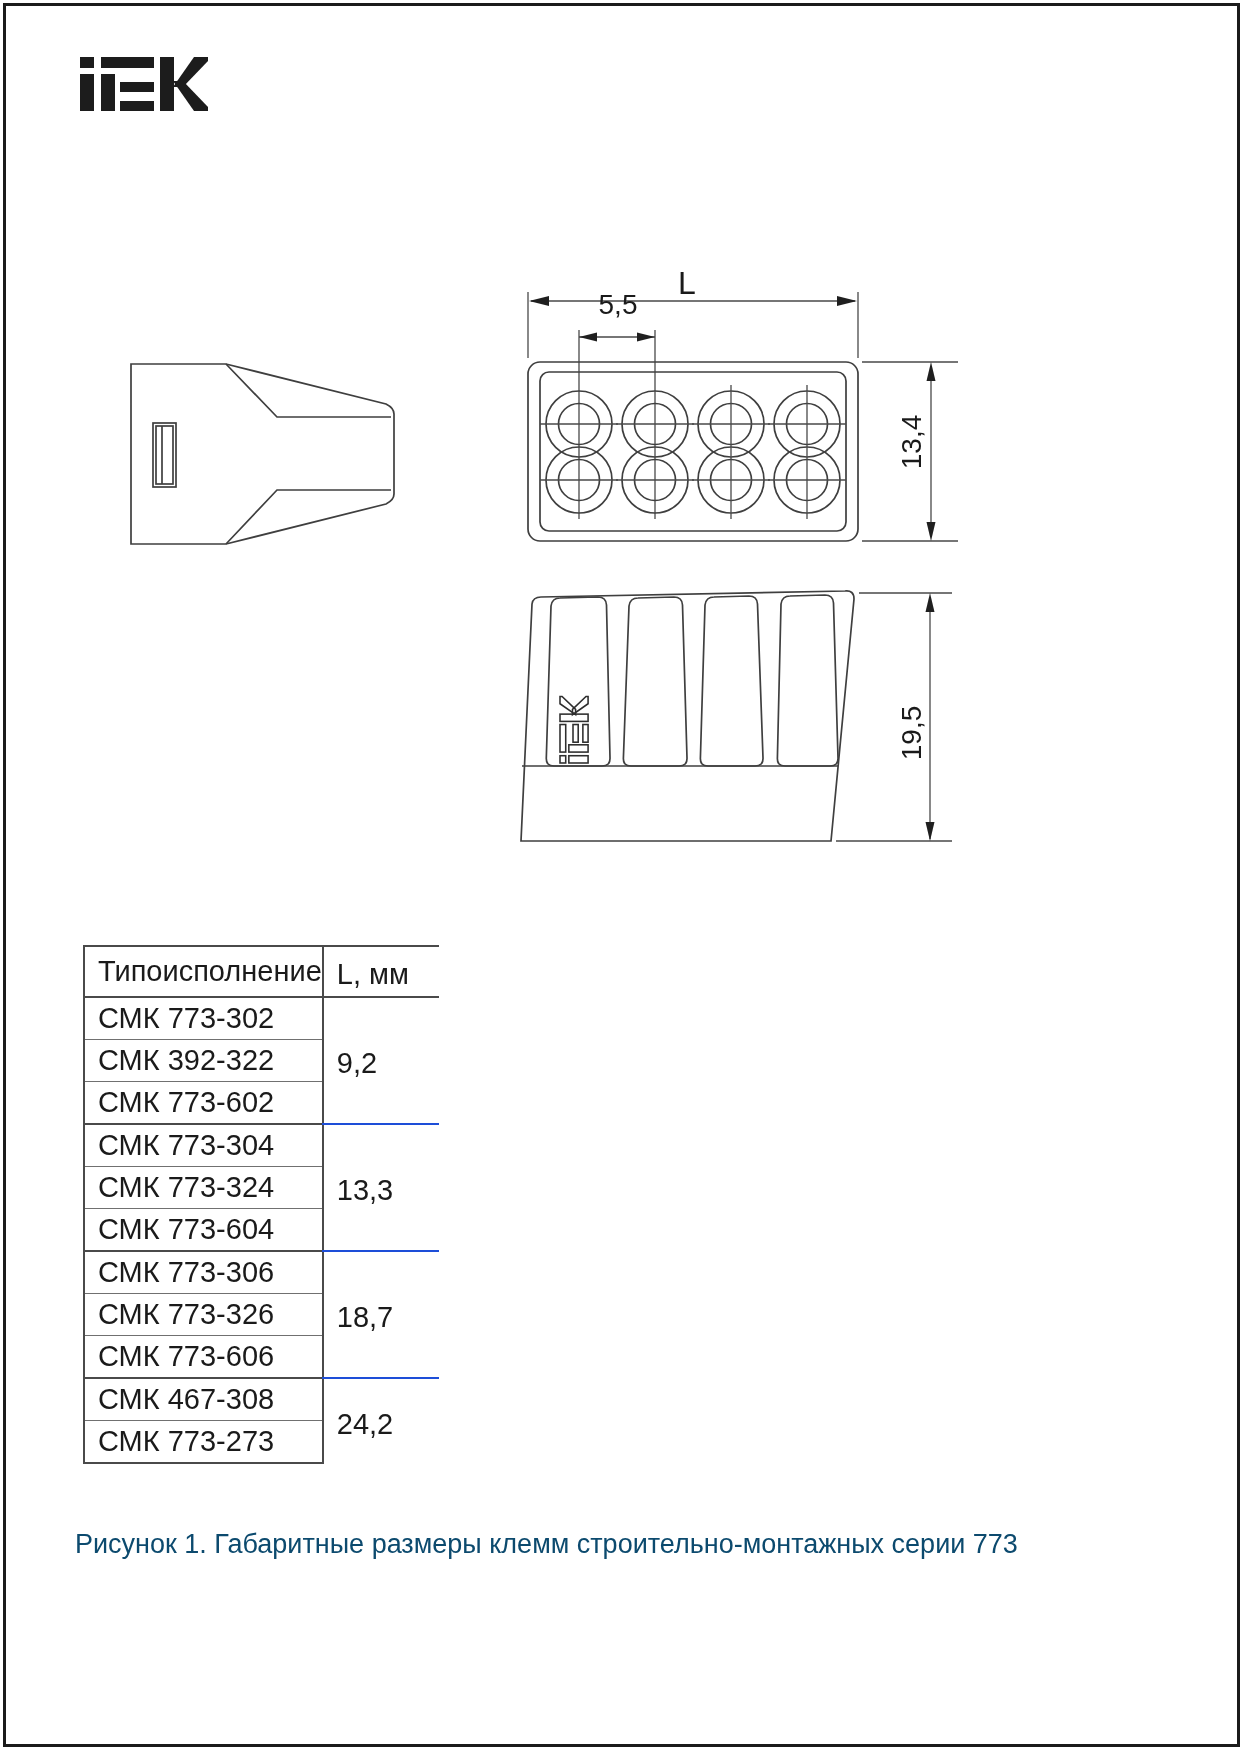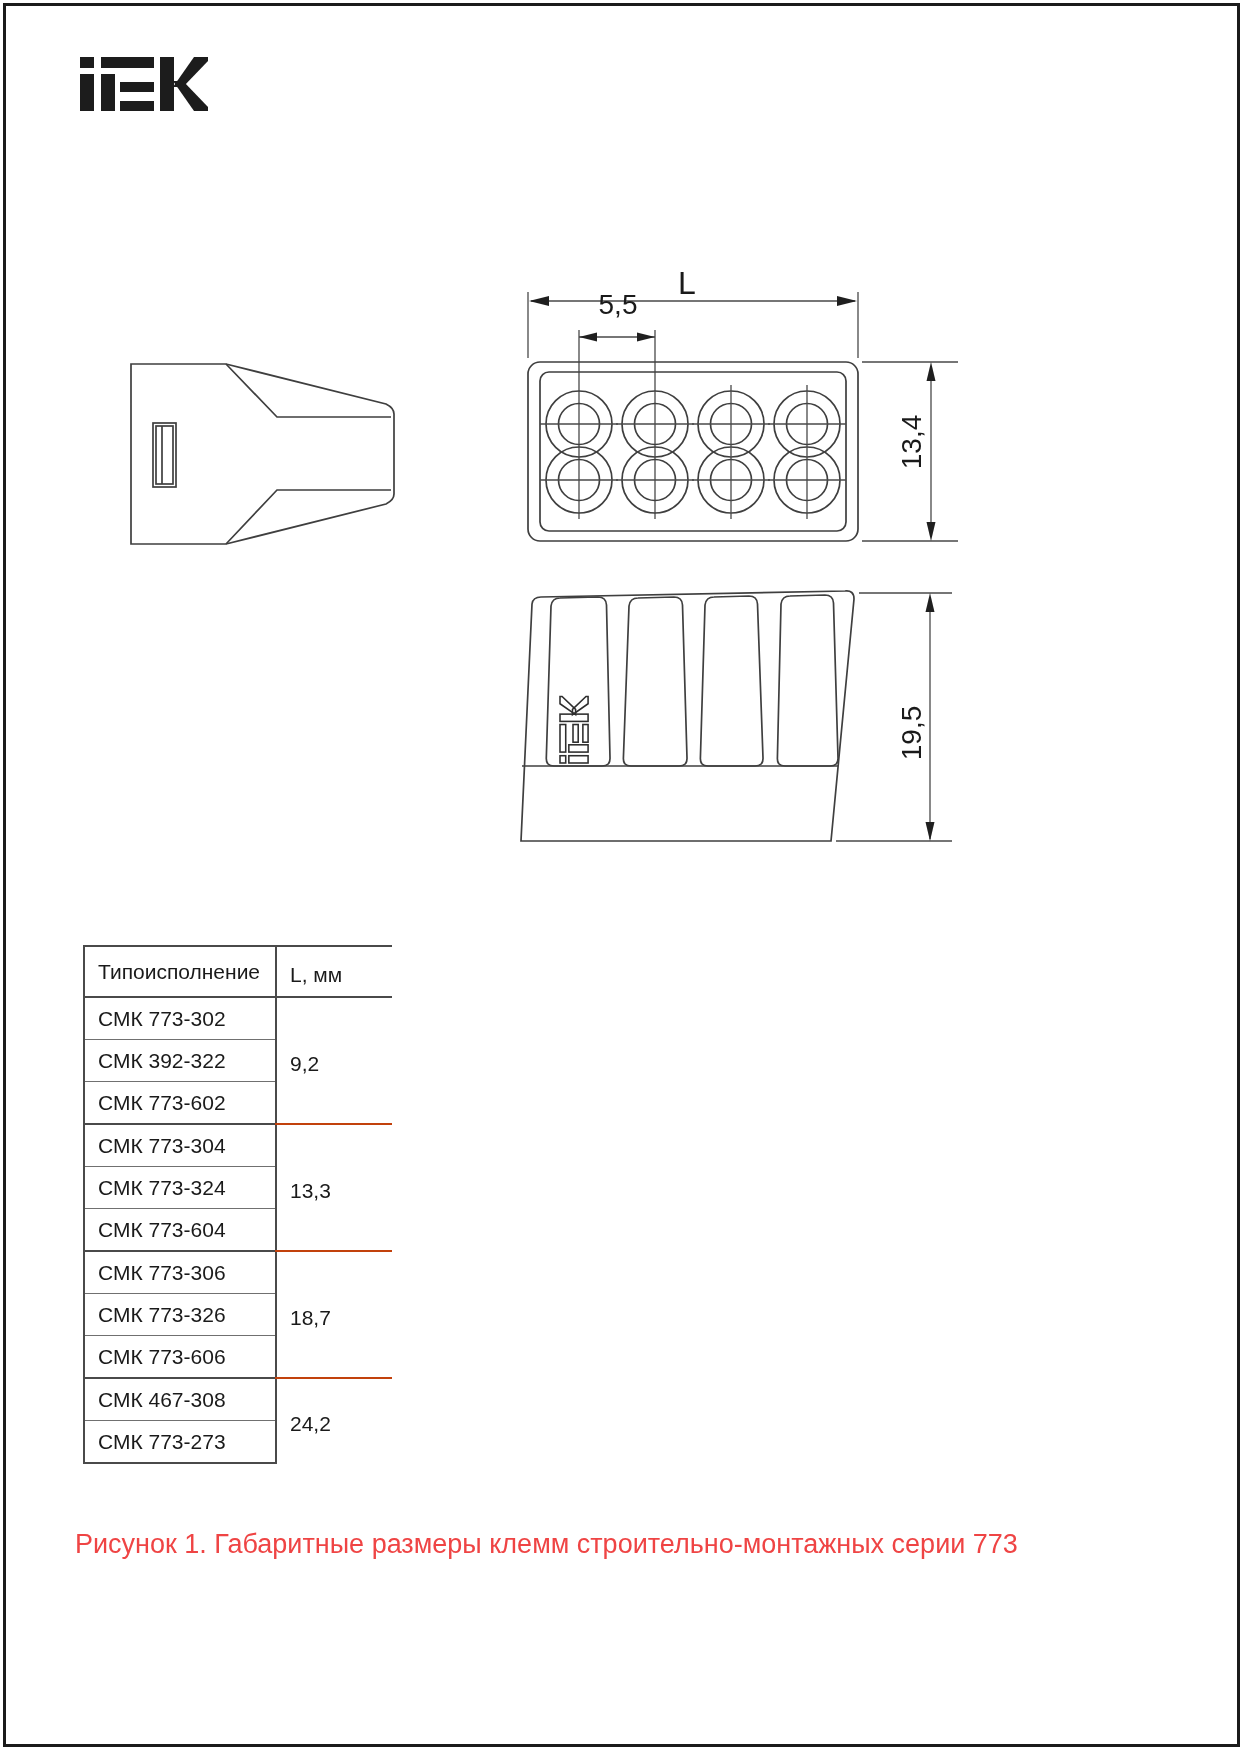--- a/index.html
+++ b/index.html
@@ -21,33 +21,33 @@
     position:absolute; color:#1a1a1a; font-size:28px; white-space:nowrap;
   }
   .dim-h   { transform:translateX(-50%); }
   .dim-rot { transform:translate(-50%,-50%) rotate(-90deg); }
   #dim-L { font-size:32px; }
   table.spec {
     position:absolute; left:83px; top:945px; border-collapse:collapse;
     color:#1a1a1a;
   }
   table.spec th, table.spec td {
-    font-size:21px; font-weight:normal; text-align:left; vertical-align:middle;
+    font-size:29px; font-weight:normal; text-align:left; vertical-align:middle;
     padding:0 0 0 13px;
   }
   table.spec th { height:43px; }
   table.spec td { height:41px; }
   .c1 { width:177px; border-left:2px solid #4a4a4a; border-right:2px solid #4a4a4a;
         border-bottom:1.5px solid #707070; }
   .c2 { width:102px; vertical-align:top; padding-top:6px !important;margin-left:48px; }
   th.c1, th.c2 { border-top:2px solid #4a4a4a; border-bottom:2px solid #4a4a4a; }
   tr.group-end td.c1 { border-bottom:2px solid #4a4a4a; }
-  td.c2.sep { border-bottom:2px solid #c2410c; }
+  td.c2.sep { border-bottom:2px solid #1d4ed8; }
   .caption {
-    position:absolute; left:75px; top:1529px; font-size:27px; color:#ef4444;
+    position:absolute; left:75px; top:1529px; font-size:27px; color:#0c4a6e;
     white-space:nowrap;
   }
 </style>
 </head>
 <body>
 
 <div class="page">
   <div class="page-frame"></div>
 
   <svg width="0" height="0" style="position:absolute" aria-hidden="true">

